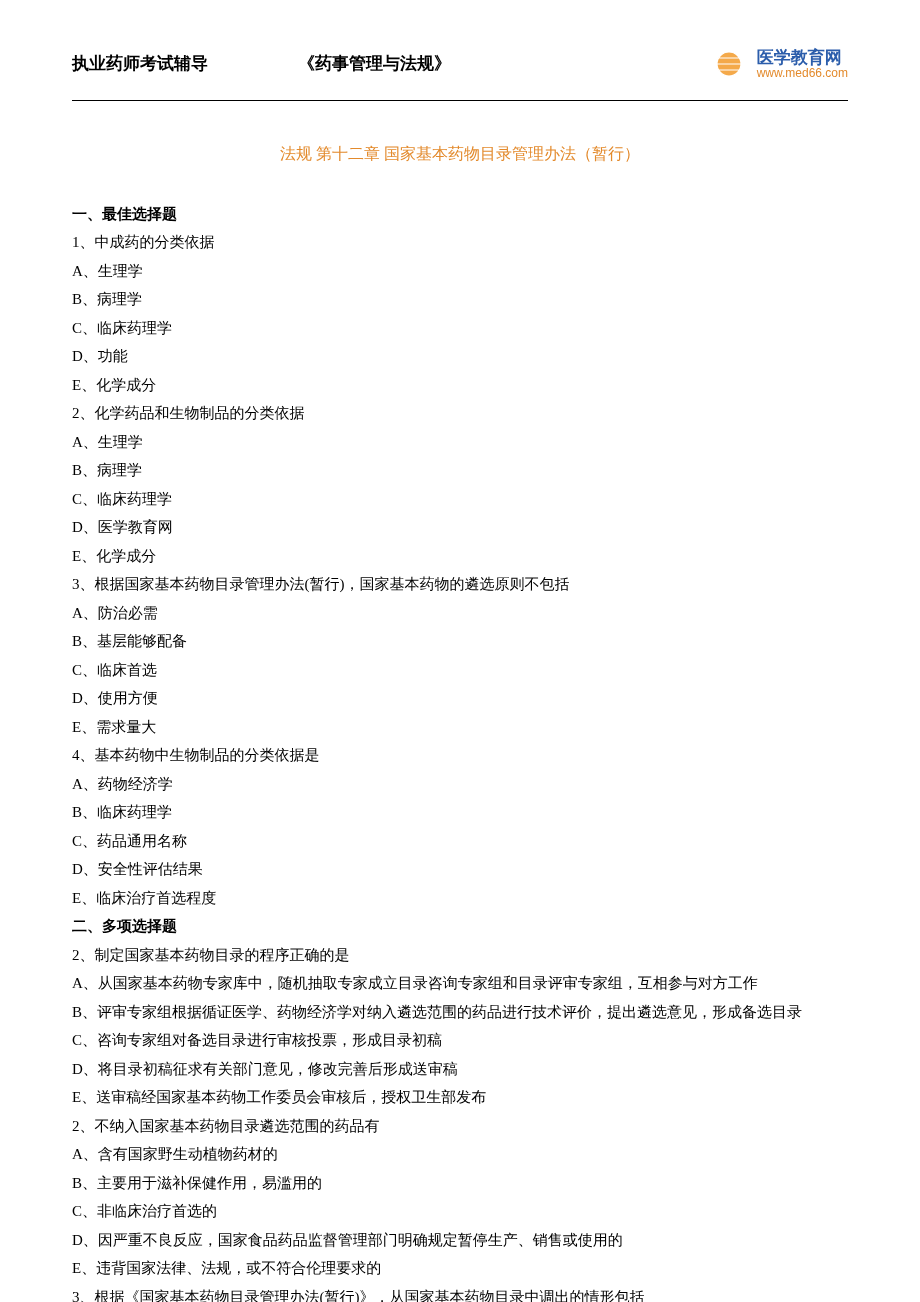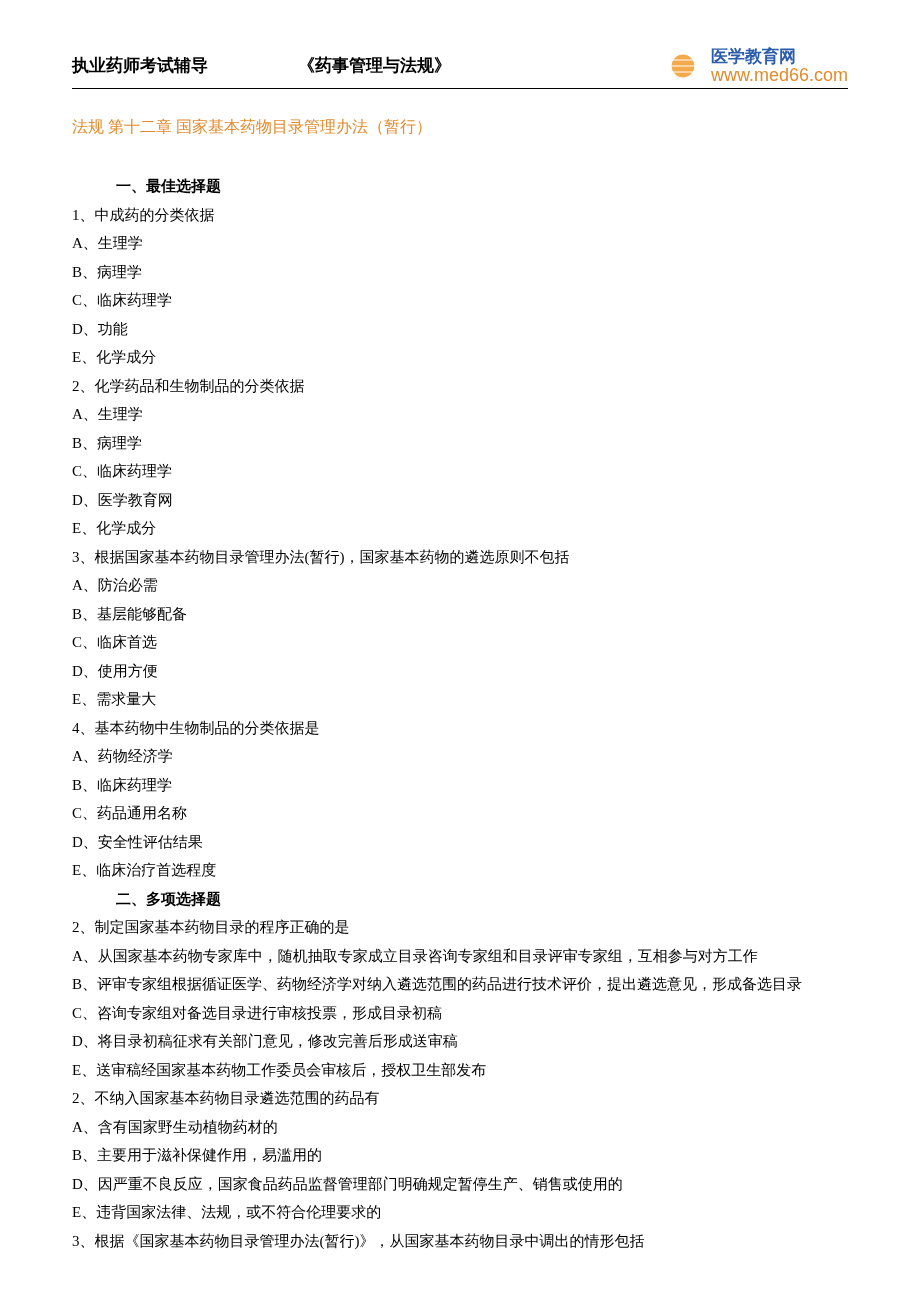--- a/index.html
+++ b/index.html
@@ -12,22 +12,22 @@
       color: #000;
     }
     .page {
       padding: 48px 72px 30px 72px;
       position: relative;
     }
     .header {
       display: flex;
       align-items: center;
       border-bottom: 1.5px solid #000;
-      padding-bottom: 3px;
-      margin-bottom: 23px;
+      padding-bottom: 20px;
+      margin-bottom: 38px;
     }
     .header-left, .header-mid {
       font-weight: bold;
       font-size: 17px;
       font-family: "SimHei", "黑体", sans-serif;
     }
     .header-mid {
       flex: 1;
       padding-left: 90px;
     }
@@ -44,32 +44,32 @@
     .logo-circle svg { display: block; }
     .logo-text { display: flex; flex-direction: column; line-height: 1.05; }
     .logo-cn {
       color: #2b5dab;
       font-weight: bold;
       font-size: 17px;
       font-family: "SimHei", sans-serif;
     }
     .logo-url {
       color: #e38a2c;
-      font-size: 18px;
+      font-size: 12px;
       font-family: Arial, sans-serif;
     }
     .chapter-title {
+      text-align: center;
       color: #e38a2c;
       font-size: 16px;
       margin-bottom: 30px;
       font-family: "SimSun", serif;
     }
     .section {
       font-weight: bold;
-      margin-left: 44px;
     }
     .line { }
   </style>
 </head>
 <body>
 
 <div class="page">
 
   <div class="header">
     <div class="header-left">执业药师考试辅导</div>
@@ -119,18 +119,19 @@
       <div class="line section">二、多项选择题</div>
       <div class="line">2、制定国家基本药物目录的程序正确的是</div>
       <div class="line">A、从国家基本药物专家库中，随机抽取专家成立目录咨询专家组和目录评审专家组，互相参与对方工作</div>
       <div class="line">B、评审专家组根据循证医学、药物经济学对纳入遴选范围的药品进行技术评价，提出遴选意见，形成备选目录</div>
       <div class="line">C、咨询专家组对备选目录进行审核投票，形成目录初稿</div>
       <div class="line">D、将目录初稿征求有关部门意见，修改完善后形成送审稿</div>
       <div class="line">E、送审稿经国家基本药物工作委员会审核后，授权卫生部发布</div>
       <div class="line">2、不纳入国家基本药物目录遴选范围的药品有</div>
       <div class="line">A、含有国家野生动植物药材的</div>
       <div class="line">B、主要用于滋补保健作用，易滥用的</div>
+      <div class="line">C、非临床治疗首选的</div>
       <div class="line">D、因严重不良反应，国家食品药品监督管理部门明确规定暂停生产、销售或使用的</div>
       <div class="line">E、违背国家法律、法规，或不符合伦理要求的</div>
       <div class="line">3、根据《国家基本药物目录管理办法(暂行)》，从国家基本药物目录中调出的情形包括</div>
     </div>
 
 </div>
 
 </body></html>

